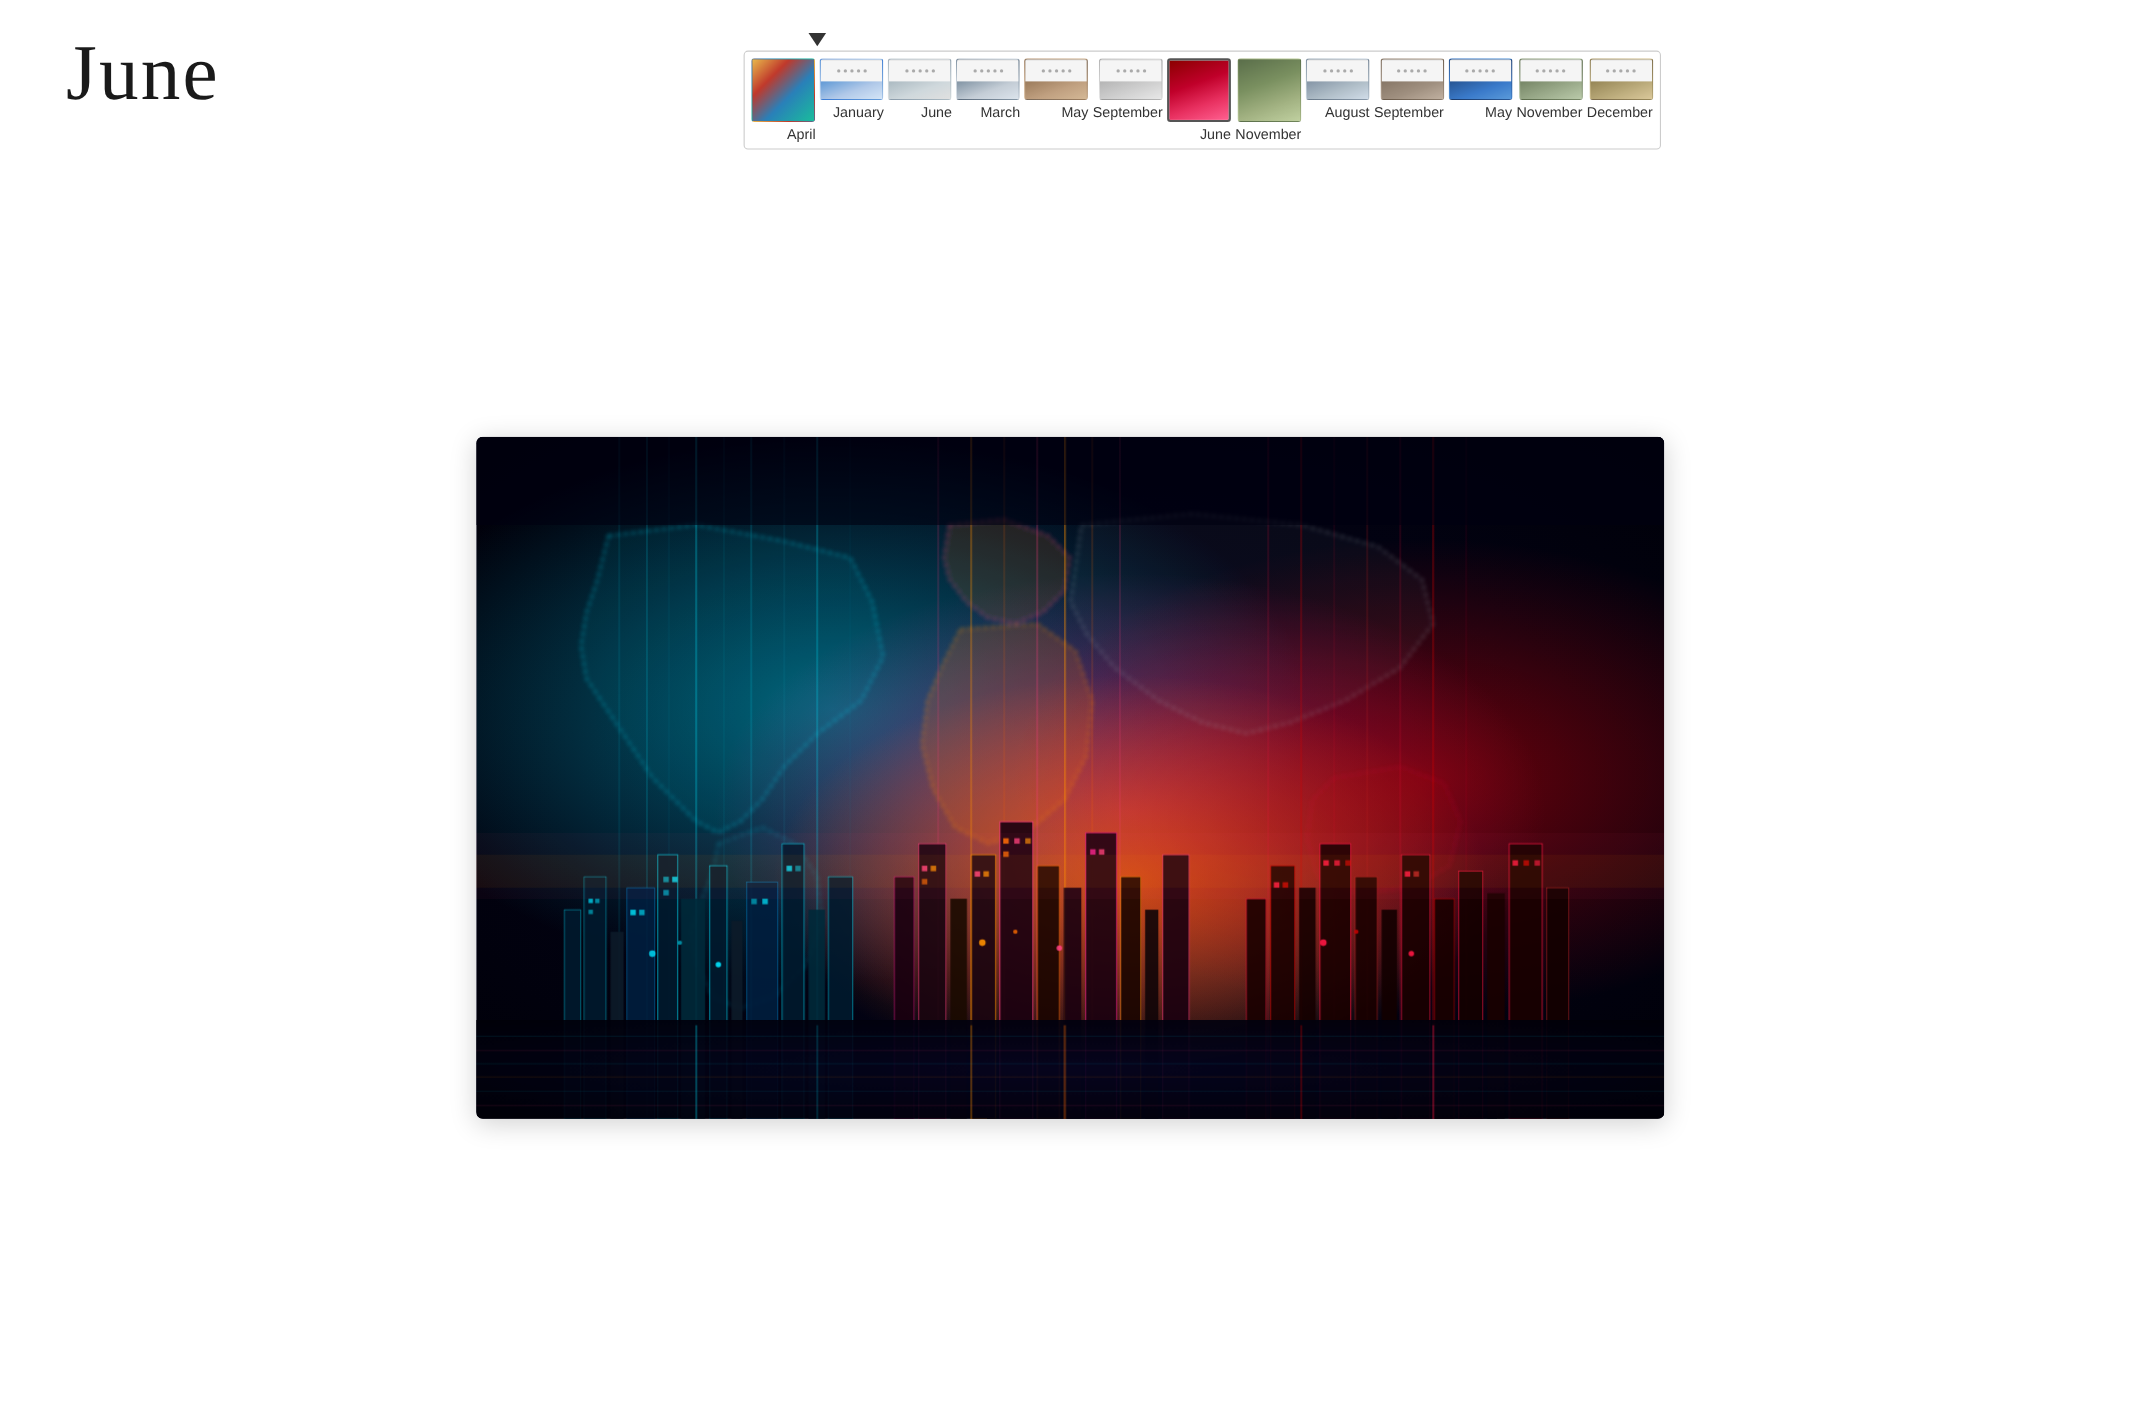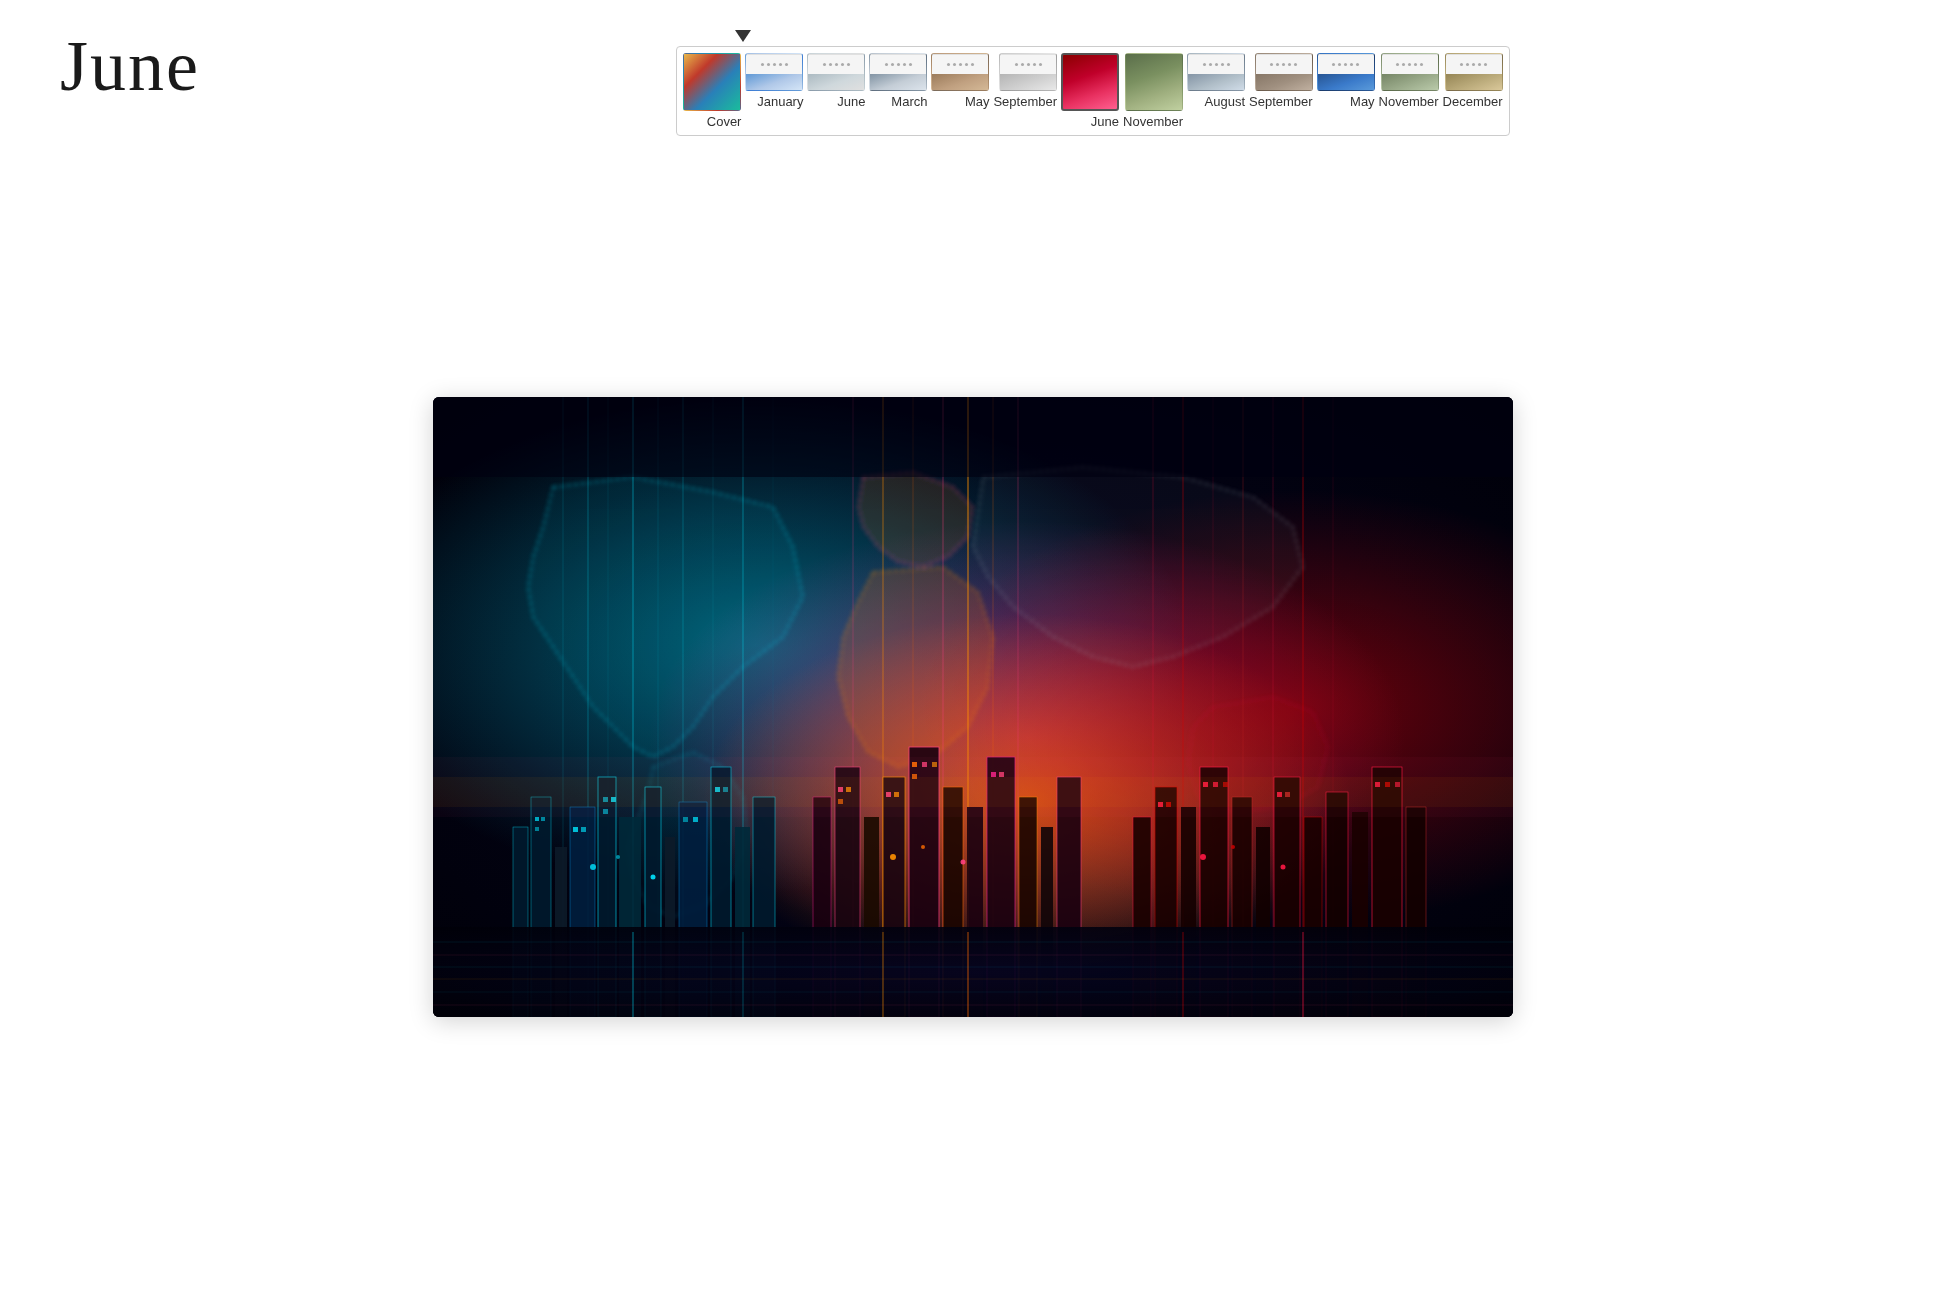--- a/index.html
+++ b/index.html
@@ -144,21 +144,21 @@
       <div class="title-cursive">June</div>
     </div>
     <div class="thumbnail-strip-wrapper">
 
       <div style="width:100%; position:relative; height:14px; margin-bottom:2px;">
         <div style="position:absolute; left: calc(6 * 66px + 39px); top:0; width:0; height:0; border-left:8px solid transparent; border-right:8px solid transparent; border-top:12px solid #333;"></div>
       </div>
       <div class="thumbnail-strip" id="thumb-strip">
       <div class="thumb-item">
             <div class="thumb-img thumb-cover"></div>
-            <div class="thumb-label">Cover</div>
+            <div class="thumb-label">April</div>
           </div>
           <div class="thumb-item">
             <div class="thumb-img thumb-jan" style="height: 38px;">
               <div class="thumb-dots">
                 <div class="dot"></div>
                 <div class="dot"></div>
                 <div class="dot"></div>
                 <div class="dot"></div>
                 <div class="dot"></div>
               </div>

